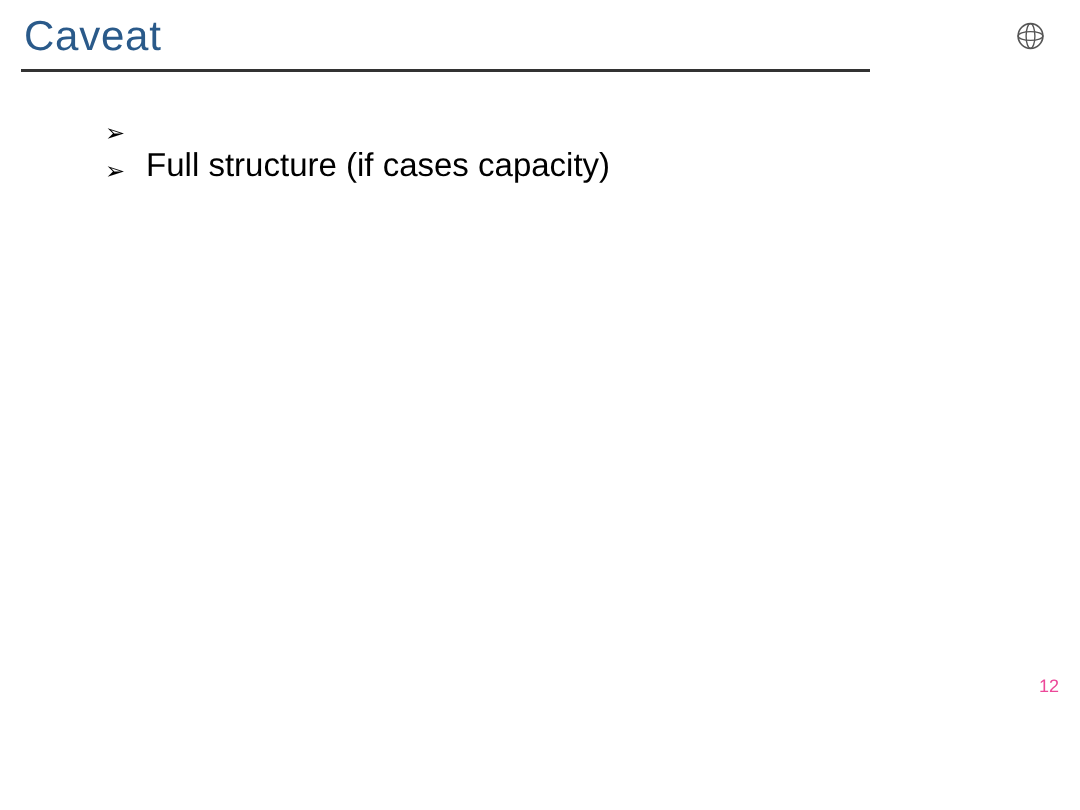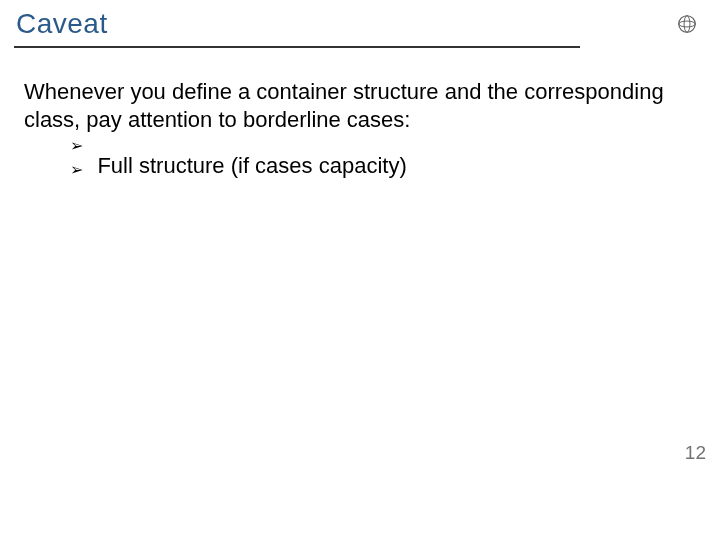--- a/index.html
+++ b/index.html
@@ -76,23 +76,23 @@
     line-height: 1;
     position: relative;
     top: 2px;
     color: #000;
     font-family: Arial, sans-serif;
   }
   .pagenum {
     position: absolute;
     bottom: 8px;
     right: 14px;
-    font-size: 19px;
+    font-size: 12px;
     font-family: Arial, sans-serif;
-    color: #737373;
+    color: #ec4899;
   }
 </style>
 </head>
 <body>
 
 <div class="slide">
 
   <div class="title-row">
     <div class="title">Caveat</div>
     <div class="logo">
@@ -100,21 +100,20 @@
         <circle cx="12" cy="12" r="9" fill="none" stroke="#555" stroke-width="1.2"></circle>
         <ellipse cx="12" cy="12" rx="9" ry="3.2" fill="none" stroke="#555" stroke-width="1"></ellipse>
         <ellipse cx="12" cy="12" rx="3.2" ry="9" fill="none" stroke="#555" stroke-width="1"></ellipse>
       </svg>
     </div>
   </div>
 
   <div class="rule"></div>
 
   <div class="body">
-    <div class="intro">Whenever you define a container structure and the corresponding class, pay attention to borderline cases:</div>
     <div class="bullets">
       <div class="bullet">
         <span class="arrow">➢</span>
       </div>
       <div class="bullet">
         <span class="arrow">➢</span>
         <span>Full structure (if cases capacity)</span>
       </div>
     </div>
   </div>

